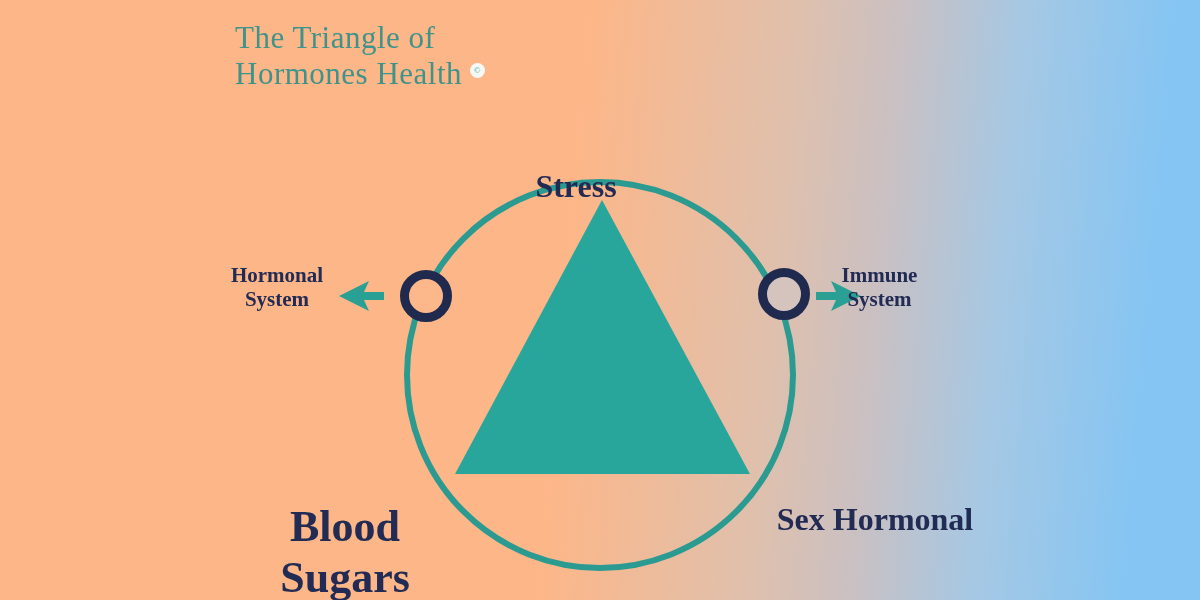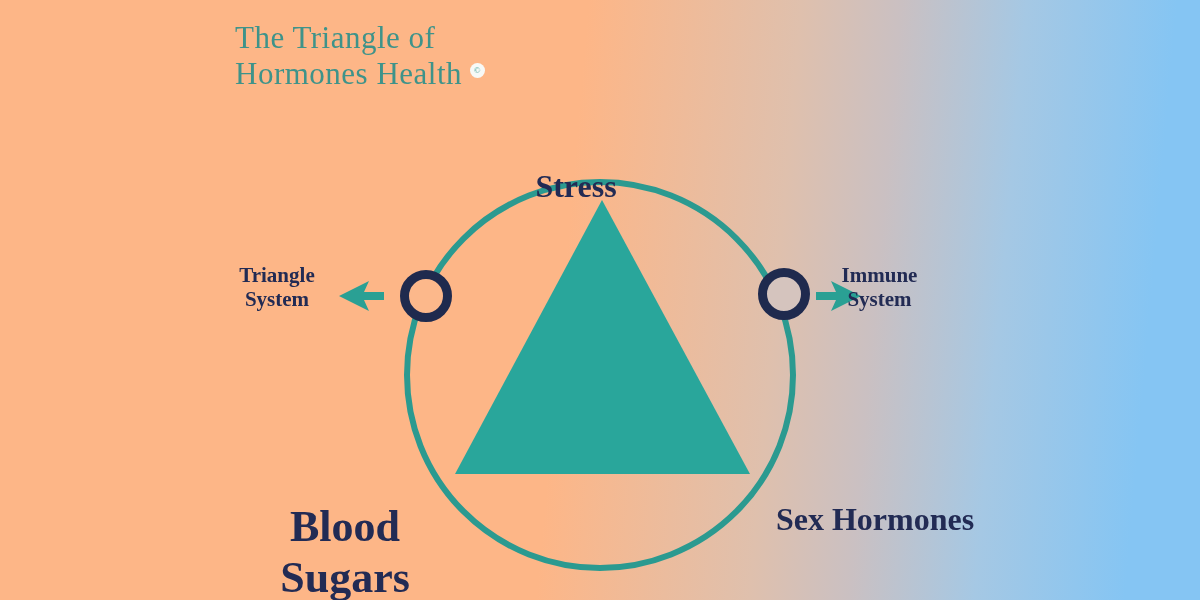--- a/index.html
+++ b/index.html
@@ -93,25 +93,25 @@
   </svg>
 
   <div class="title">
     <span>The Triangle of</span><br>
     <span>Hormones Health</span><span class="tm">©</span>
   </div>
 
   <div class="lbl lbl-top">Stress</div>
 
   <div class="callout callout-left">
-    <span>Triangle</span><br>
+    <span>Hormonal</span><br>
     <span>System</span>
   </div>
 
   <div class="callout callout-right">
     <span>Immune</span><br>
     <span>System</span>
   </div>
 
   <div class="lbl lbl-bl">Blood Sugars</div>
-  <div class="lbl lbl-br">Sex Hormones</div>
+  <div class="lbl lbl-br">Sex Hormonal</div>
 
 </div>
 
 </body></html>

